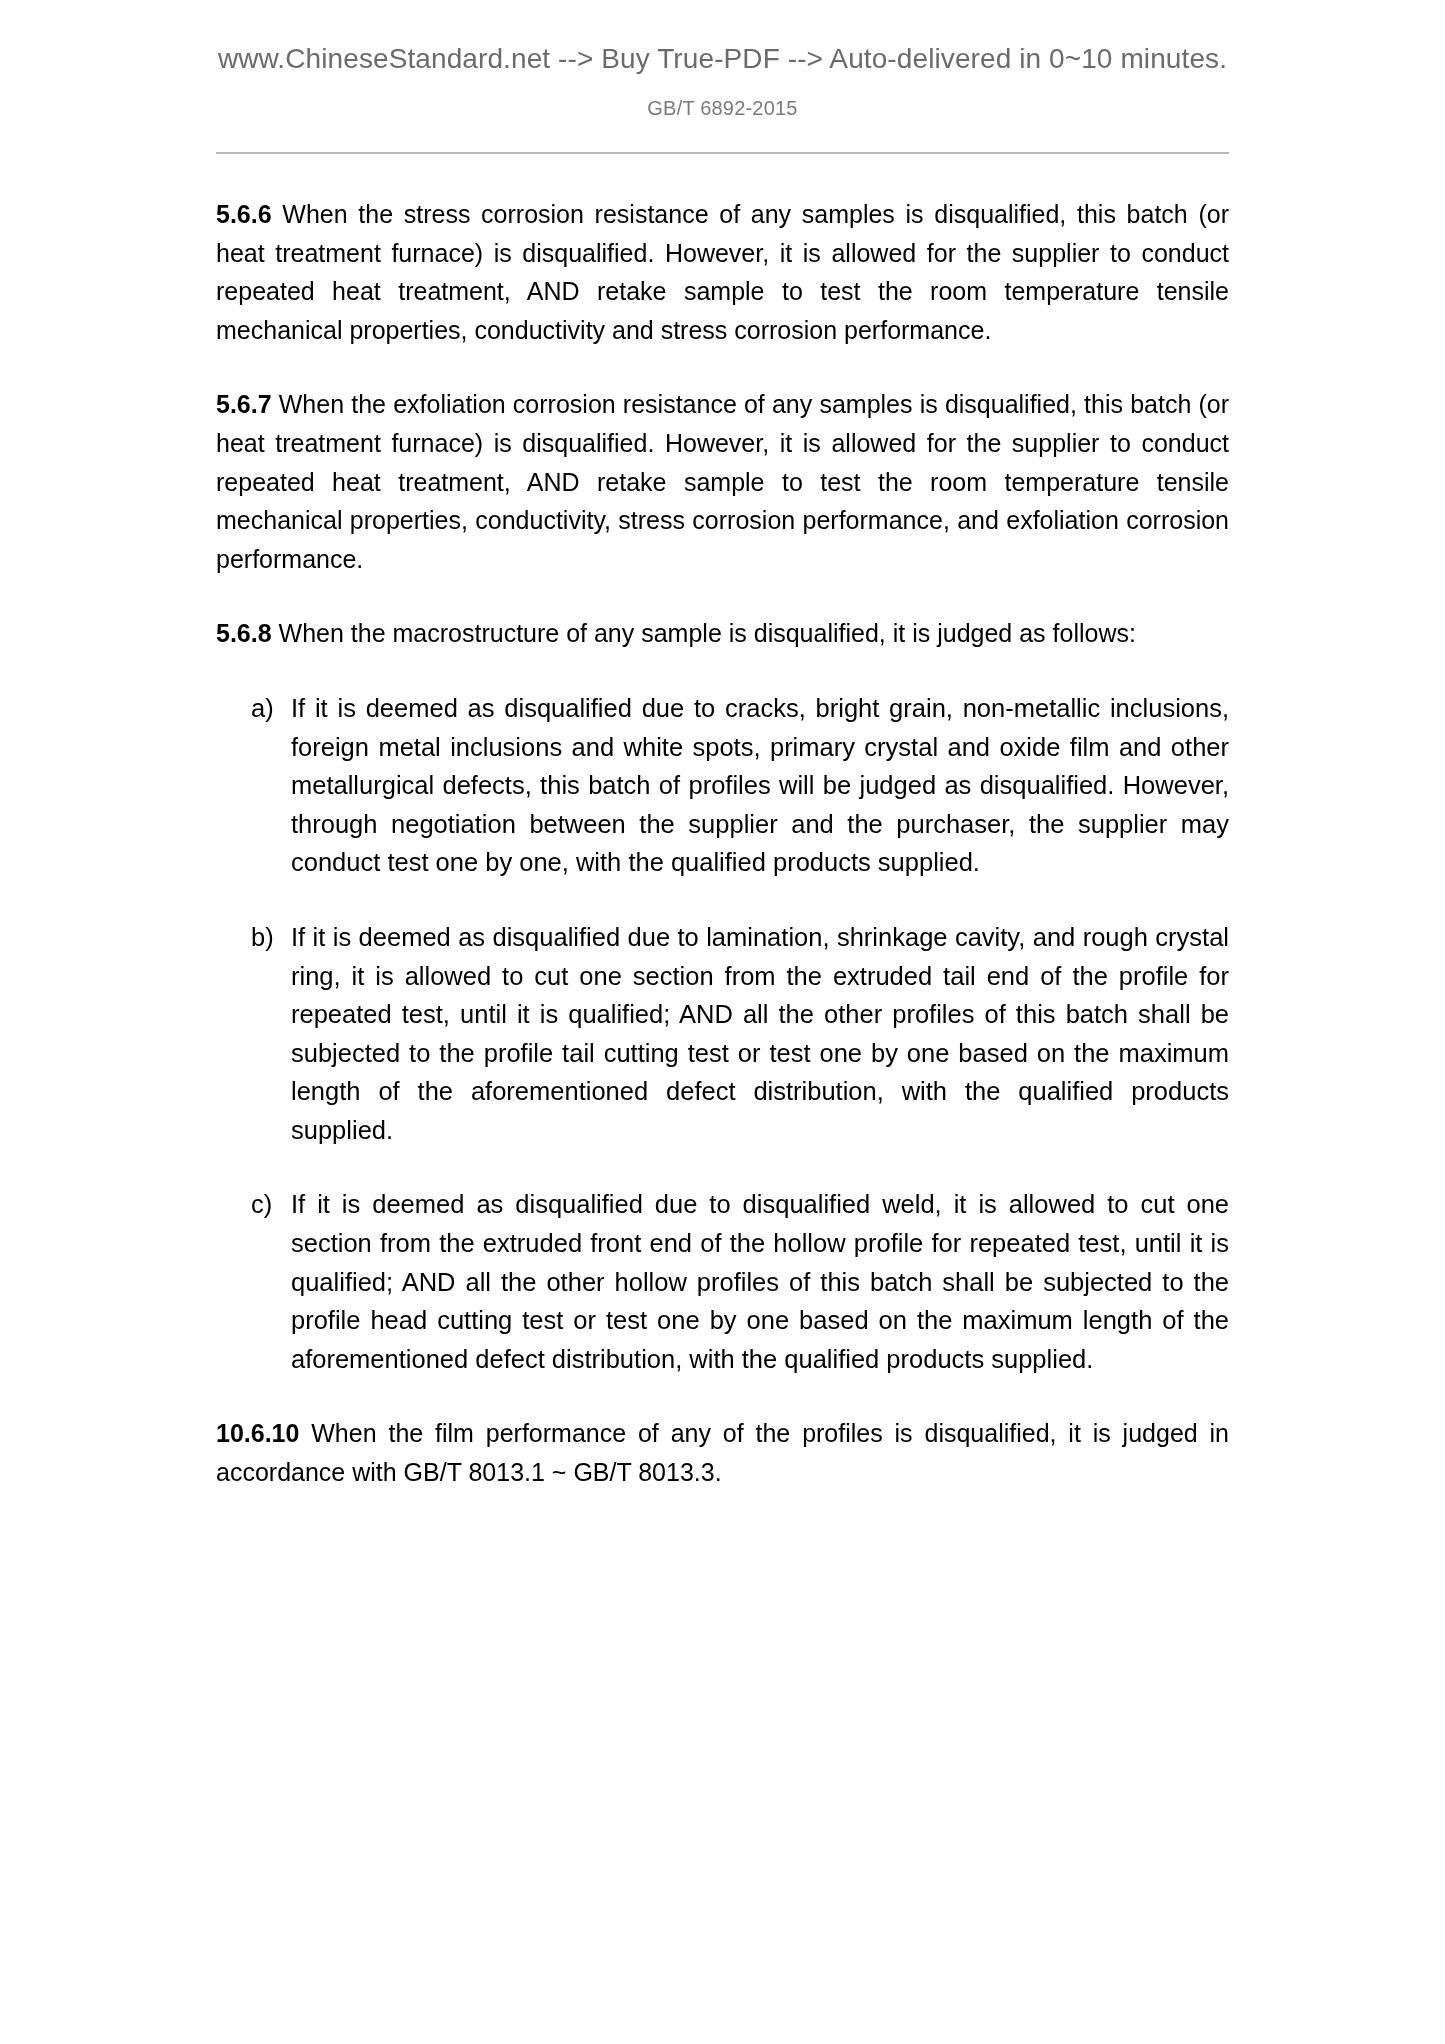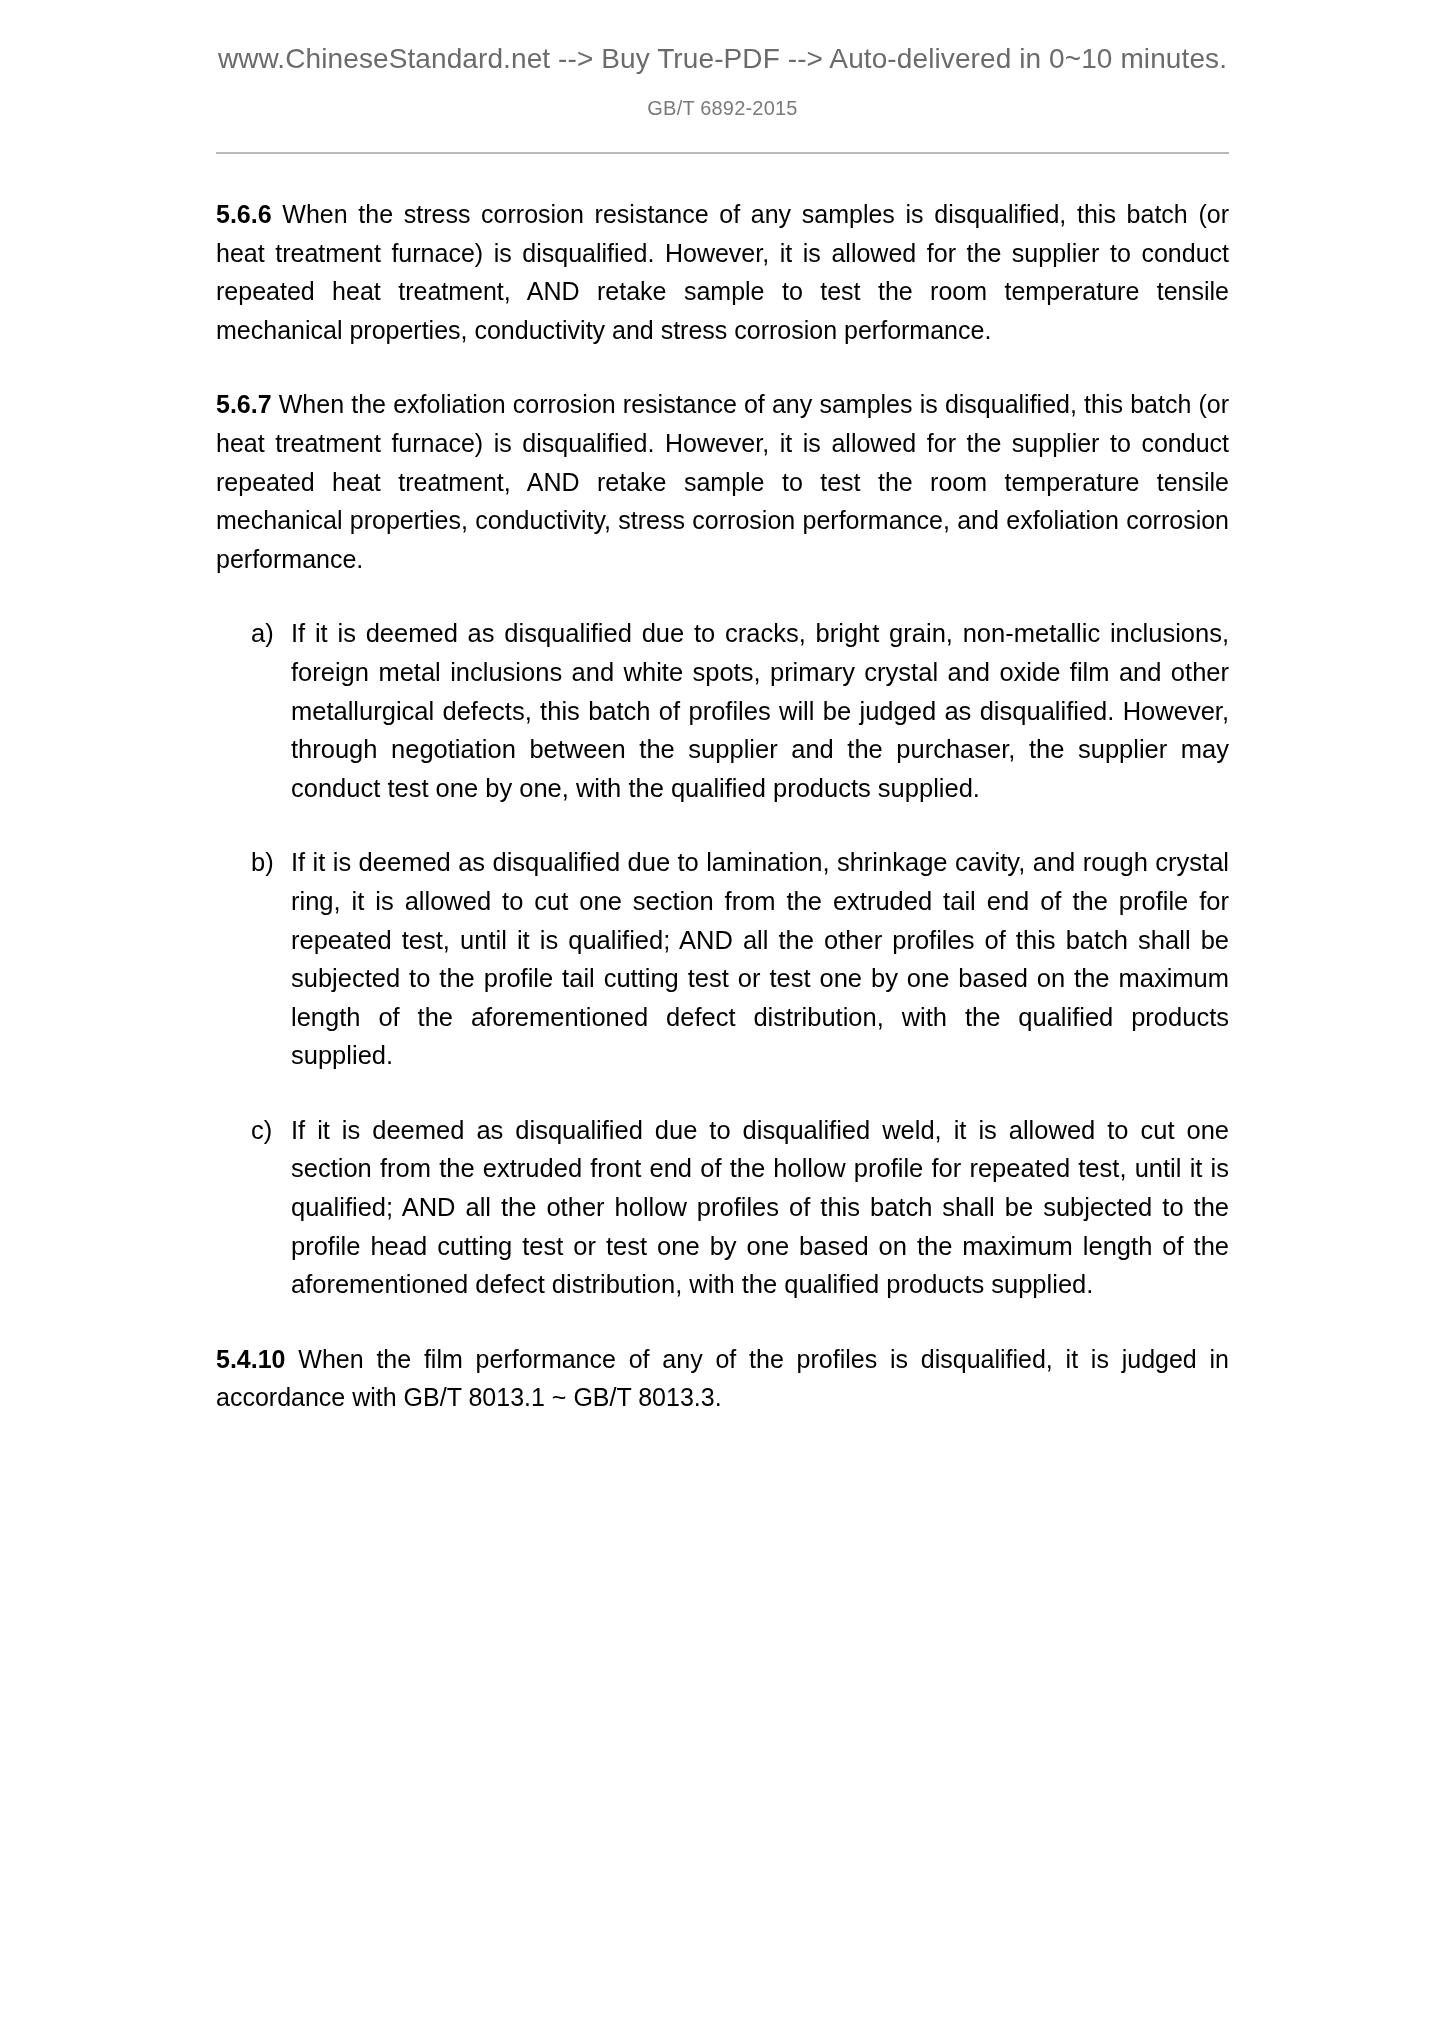--- a/index.html
+++ b/index.html
@@ -141,36 +141,39 @@
   <div class="content">
 
     <p class="para">
       <span class="num">5.6.6</span><span> When the stress corrosion resistance of any samples is disqualified, this batch (or heat treatment furnace) is disqualified. However, it is allowed for the supplier to conduct repeated heat treatment, AND retake sample to test the room temperature tensile mechanical properties, conductivity and stress corrosion performance.</span>
     </p>
 
     <p class="para">
       <span class="num">5.6.7</span><span> When the exfoliation corrosion resistance of any samples is disqualified, this batch (or heat treatment furnace) is disqualified. However, it is allowed for the supplier to conduct repeated heat treatment, AND retake sample to test the room temperature tensile mechanical properties, conductivity, stress corrosion performance, and exfoliation corrosion performance.</span>
     </p>
 
+    <p class="para">
+      <span class="num">5.6.8</span><span> When the macrostructure of any sample is disqualified, it is judged as follows:</span>
+    </p>
 
     <ol class="alpha">
       <li>
         <span class="marker">a)</span><span>If it is deemed as disqualified due to cracks, bright grain, non-metallic inclusions, foreign metal inclusions and white spots, primary crystal and oxide film and other metallurgical defects, this batch of profiles will be judged as disqualified. However, through negotiation between the supplier and the purchaser, the supplier may conduct test one by one, with the qualified products supplied.</span>
       </li>
       <li>
         <span class="marker">b)</span><span>If it is deemed as disqualified due to lamination, shrinkage cavity, and rough crystal ring, it is allowed to cut one section from the extruded tail end of the profile for repeated test, until it is qualified; AND all the other profiles of this batch shall be subjected to the profile tail cutting test or test one by one based on the maximum length of the aforementioned defect distribution, with the qualified products supplied.</span>
       </li>
       <li>
         <span class="marker">c)</span><span>If it is deemed as disqualified due to disqualified weld, it is allowed to cut one section from the extruded front end of the hollow profile for repeated test, until it is qualified; AND all the other hollow profiles of this batch shall be subjected to the profile head cutting test or test one by one based on the maximum length of the aforementioned defect distribution, with the qualified products supplied.</span>
       </li>
     </ol>
 
 
     <p class="para">
-      <span class="num">5.4.10</span><span> When the film performance of any of the profiles is disqualified, it is judged in accordance with GB/T 8013.1 ~ GB/T 8013.3.</span>
+      <span class="num">10.6.10</span><span> When the film performance of any of the profiles is disqualified, it is judged in accordance with GB/T 8013.1 ~ GB/T 8013.3.</span>
     </p>
 
 
   </div>
 
   <div class="footer-rule"></div>
   <div class="footer">
     <a class="footer-link" href="#">www.ChineseStandard.net</a>
     <div class="footer-page"><span>Page </span><b>9</b><span> of 54</span></div>
   </div>

